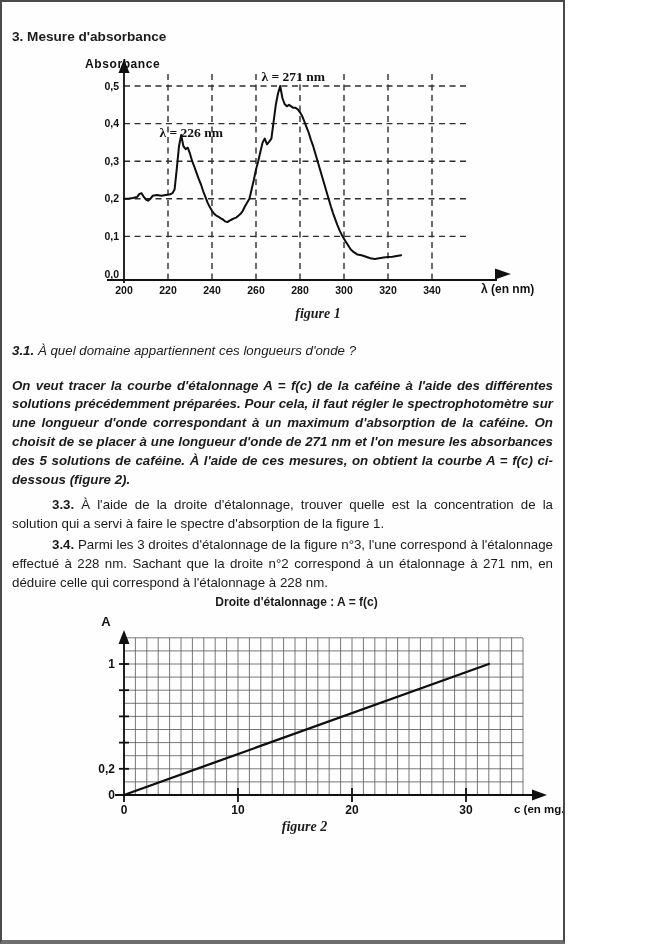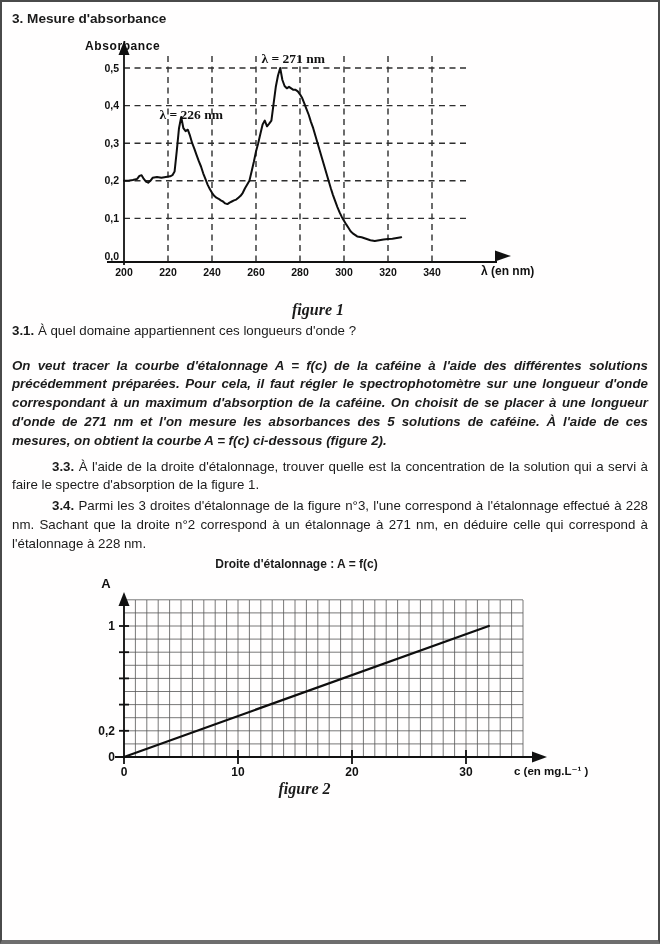--- a/index.html
+++ b/index.html
@@ -1,47 +1,47 @@
 <!DOCTYPE html>
 <html lang="fr"><head>
 <meta charset="utf-8">
 <style>
   html,body{margin:0;padding:0;background:#ffffff;}
   .page{
     box-sizing:border-box;
-    width:660px;height:944px;
+    width:565px;height:944px;
     border:2px solid #4a4a4a;
     border-bottom:4px solid #6e6e6e;
     background:#fffefe;
-    padding:4px 10px 0 10px;
+    padding:22px 10px 0 10px;
     overflow:hidden;
     font-family:"Liberation Sans","DejaVu Sans",sans-serif;
     color:#1b1b1b;
     font-size:13.3px;
     line-height:18.8px;
   }
   .heading{font-weight:bold;font-size:13.6px;margin:4px 0 0 0;}
   p{margin:0;text-align:justify;}
   .it{font-style:italic;}
   .intro{margin-top:9px;}
   .qnum{font-weight:bold;}
   .indent{text-indent:40px;}
-  .q31{margin-top:4px;}
+  .q31{margin-top:20px;font-style:italic;}
   .etal{margin-top:16px;font-weight:bold;}
   .q32{margin-top:24px;}
   .q32b{margin-top:8px;}
   .q33{margin-top:7px;}
   .q34{margin-top:2px;}
   figure{margin:0;padding:0;}
   .fig1{margin:10px 0 0 65px;width:500px;}
   .fig2{margin:4px 0 0 65px;width:525px;}
   .caption{
-    width:500px;margin:18px 0 0 65px;text-align:center;
+    width:500px;margin:4px 0 0 65px;text-align:center;
     font-family:"Liberation Serif","DejaVu Serif",serif;
-    font-style:italic;font-weight:bold;font-size:16px;line-height:16px;
+    font-style:italic;font-weight:bold;font-size:14px;line-height:16px;
     transform:translateX(-9px);
   }
   .caption2{width:525px;transform:translateX(-35px);margin-top:0;}
   .fig2title{
     width:525px;margin:2px 0 0 65px;text-align:center;
     font-weight:bold;font-size:12px;line-height:16px;
     transform:translateX(-43px);
   }
   
   svg{display:block;}

